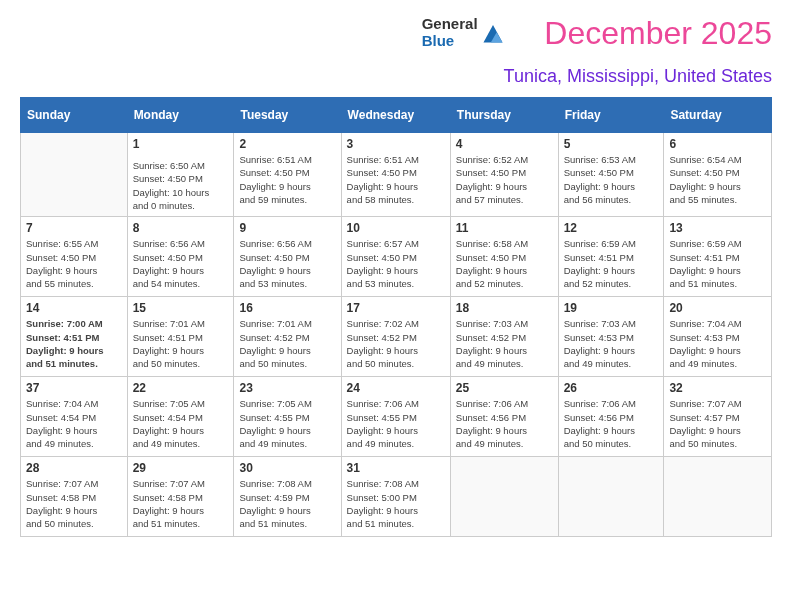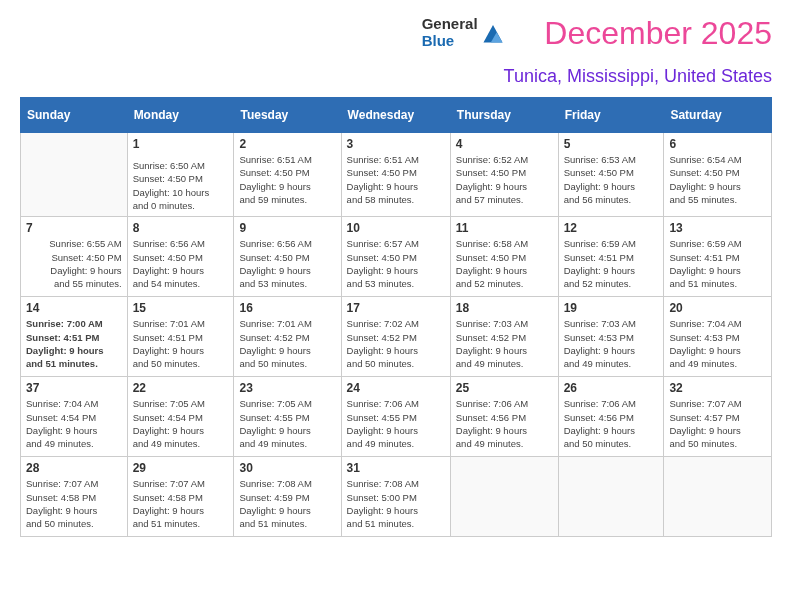--- a/index.html
+++ b/index.html
@@ -177,21 +177,21 @@
             <span class="day-num">6</span>
             <div class="day-info" style="white-space: pre-line;">Sunrise: 6:54 AM
 Sunset: 4:50 PM
 Daylight: 9 hours
 and 55 minutes.</div>
           </td>
         </tr>
         <tr class="week-row">
           <td>
             <span class="day-num">7</span>
-            <div class="day-info" style="white-space: pre-line; text-align: right;">Sunrise: 6:55 AM
+            <div class="day-info" style="white-space: pre-line;">Sunrise: 6:55 AM
 Sunset: 4:50 PM
 Daylight: 9 hours
 and 55 minutes.</div>
           </td>
           <td>
             <span class="day-num">8</span>
             <div class="day-info" style="white-space: pre-line;">Sunrise: 6:56 AM
 Sunset: 4:50 PM
 Daylight: 9 hours
 and 54 minutes.</div>

